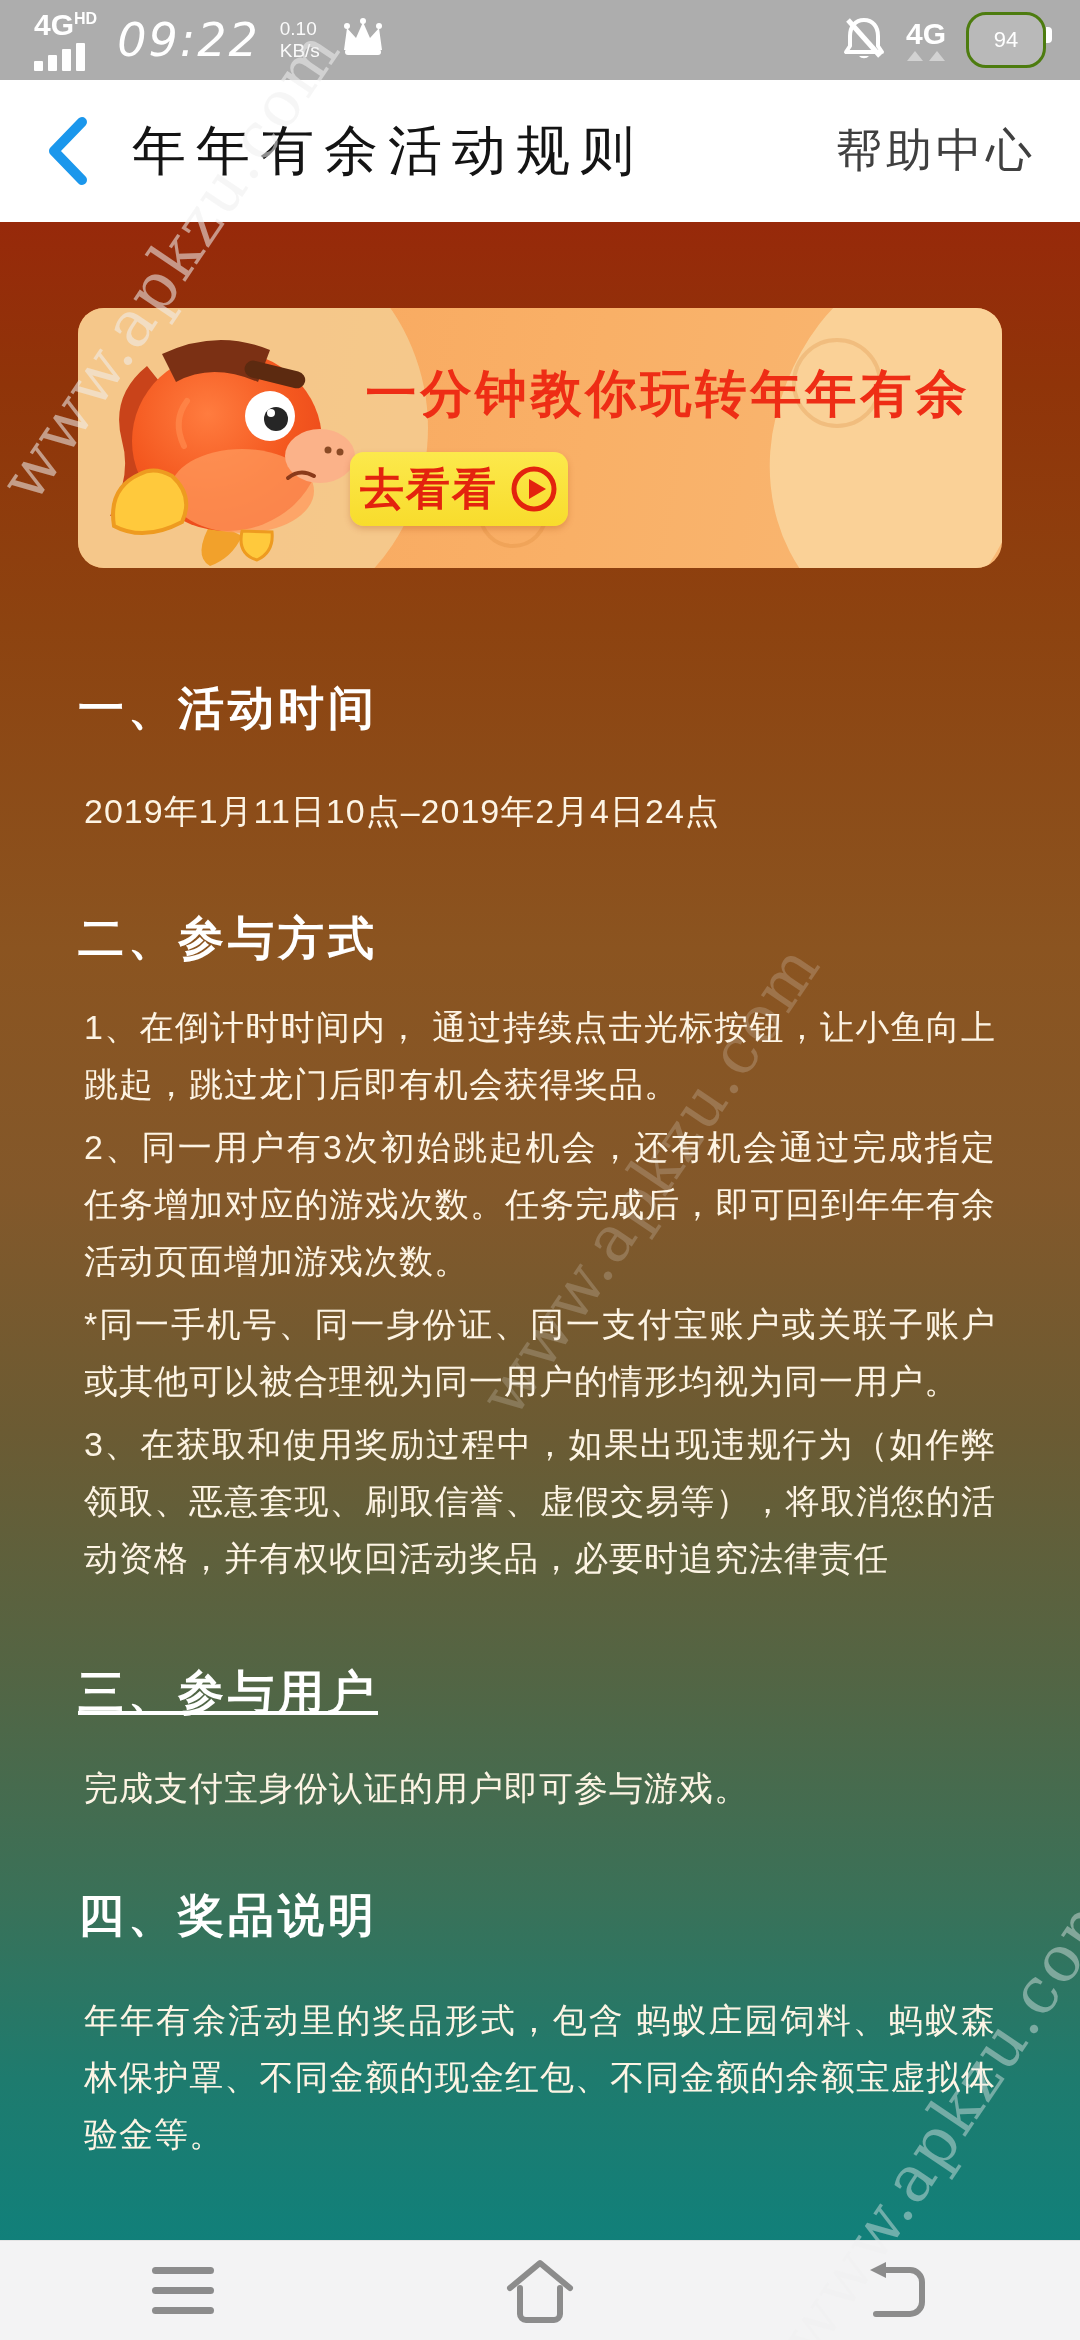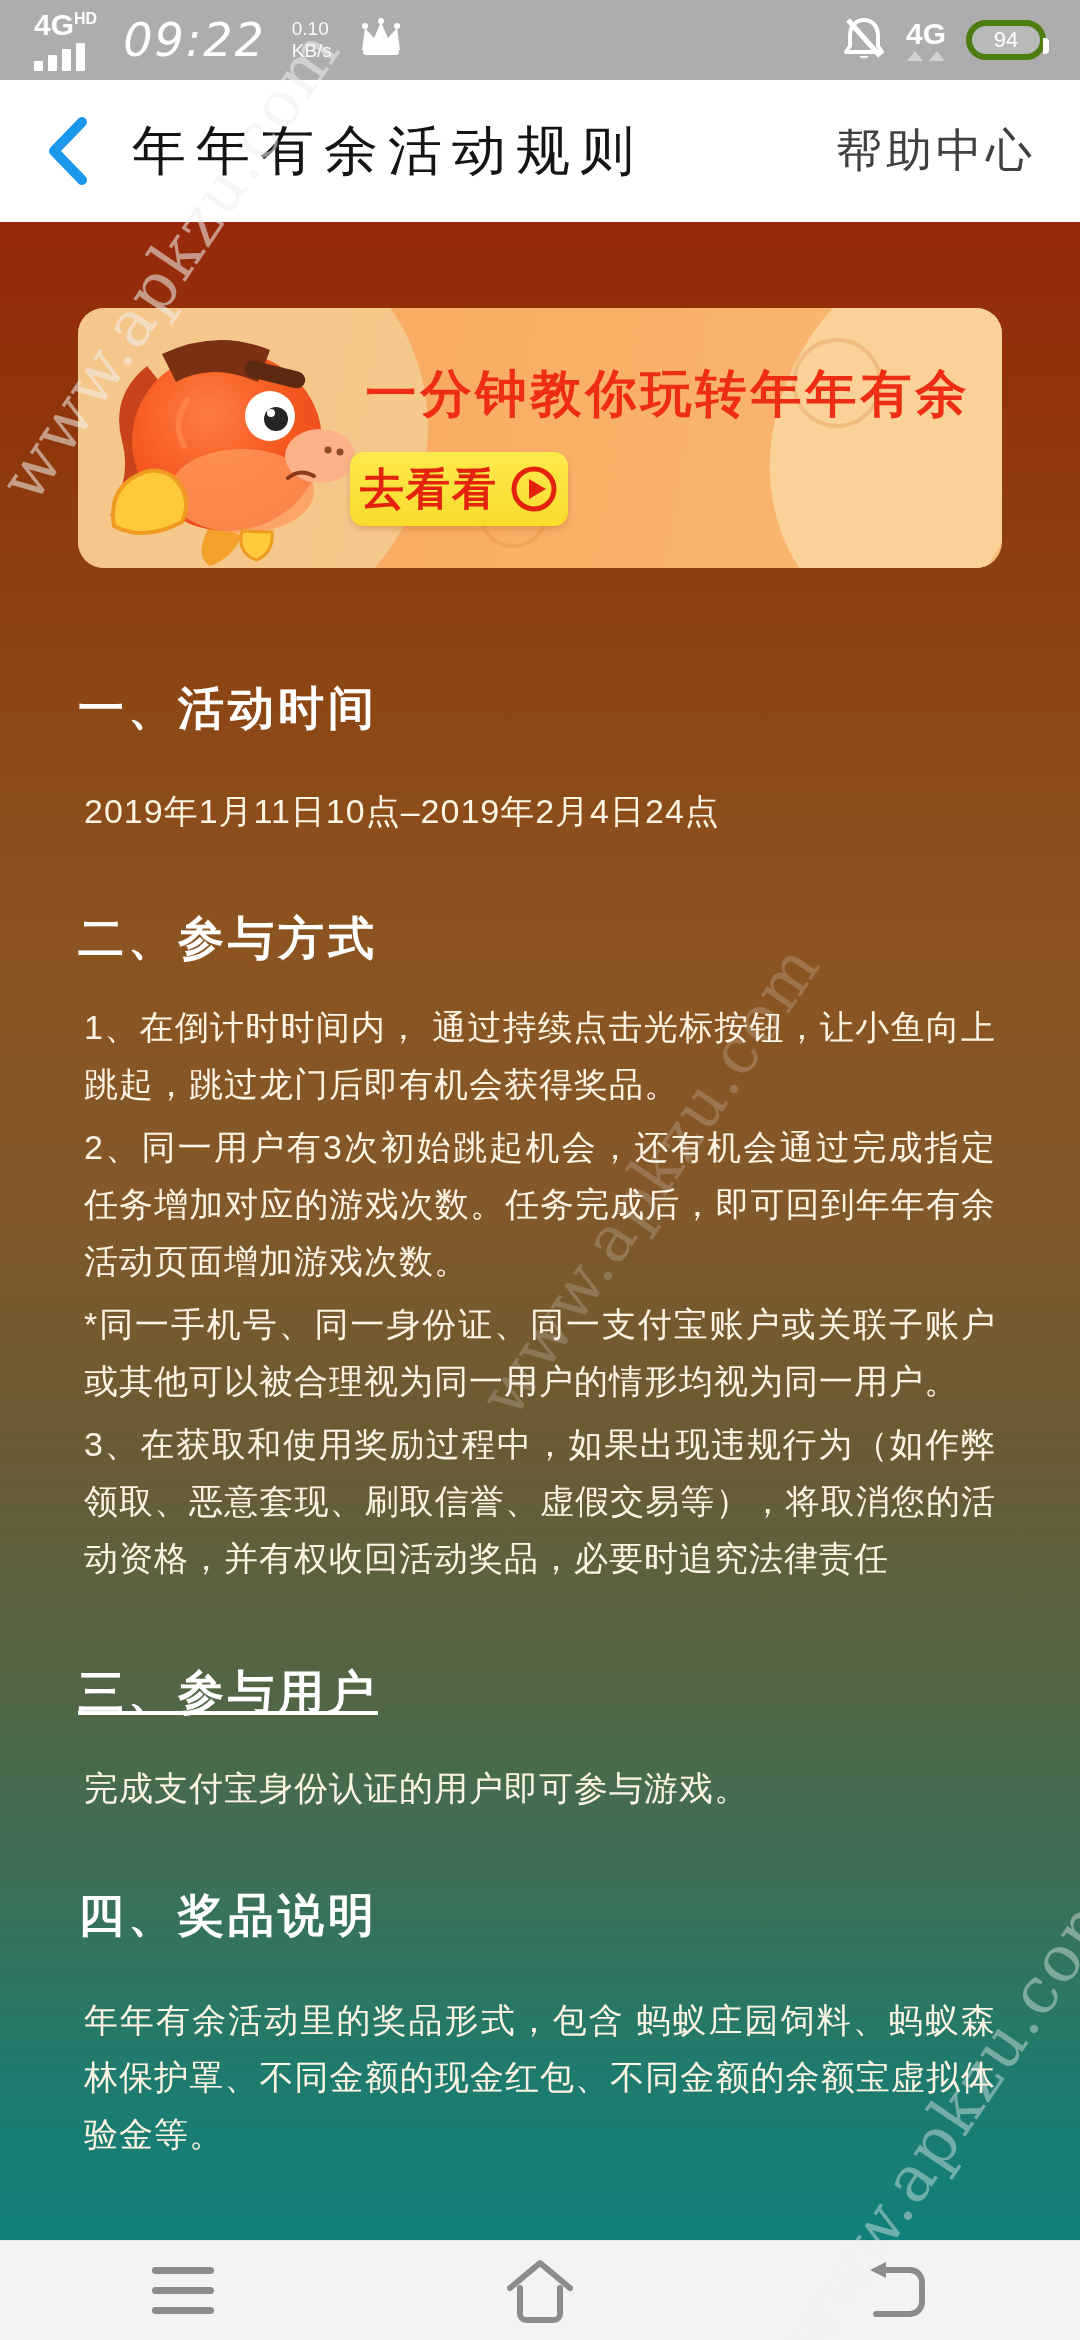--- a/index.html
+++ b/index.html
@@ -11,38 +11,38 @@
   }
 
   
   .status-bar {
     position:absolute; top:0; left:0; width:1080px; height:80px;
     background:#ADADAD; color:#fff;
     display:flex; align-items:center; justify-content:space-between;
     padding:0 34px;
   }
   .sb-left, .sb-right { display:flex; align-items:center; }
-  .sb-left { gap:26px; }
+  .sb-left { gap:20px; }
   .sb-right { gap:20px; }
   .net-cluster { display:flex; flex-direction:column; line-height:1; }
   .net-line { font-weight:bold; font-size:30px; letter-spacing:0; }
   .net-line sup { font-size:16px; font-weight:bold; }
   .sig-bars { display:flex; align-items:flex-end; gap:5px; margin-top:3px; height:28px; }
   .sig-bars i { display:block; width:9px; background:#fff; border-radius:1px; }
   .sig-bars i:nth-child(1){height:10px}.sig-bars i:nth-child(2){height:16px}
   .sig-bars i:nth-child(3){height:22px}.sig-bars i:nth-child(4){height:28px}
   .sb-time { font-family:"DejaVu Sans",sans-serif; font-weight:200; font-size:46px; letter-spacing:2px;font-style:italic; }
   .sb-speed { font-size:19px; line-height:22px; text-align:left; opacity:.95; }
   .right-net { font-weight:bold; font-size:30px; line-height:1; }
   .right-net .tri { display:flex; gap:6px; justify-content:center; margin-top:2px; }
   .right-net .tri i {
     display:block; width:0; height:0; border-left:8px solid transparent;
     border-right:8px solid transparent; border-bottom:10px solid rgba(255,255,255,.45);
   }
-  .battery { position:relative; width:80px; height:40px; border:6px solid #4d7c0f;
+  .battery { position:relative; width:80px; height:56px; border:3px solid #4d7c0f;
     border-radius:20px; display:flex; align-items:center; justify-content:center;
     font-size:22px; color:#fff; background:rgba(255,255,255,.15); }
   .battery:after { content:""; position:absolute; right:-9px; top:12px; width:6px; height:16px;
     background:#fff; border-radius:0 4px 4px 0; }
 
   
   .nav-bar {
     position:absolute; top:80px; left:0; width:1080px; height:142px; background:#fff;
     display:flex; align-items:center; padding:0 44px;
   }

